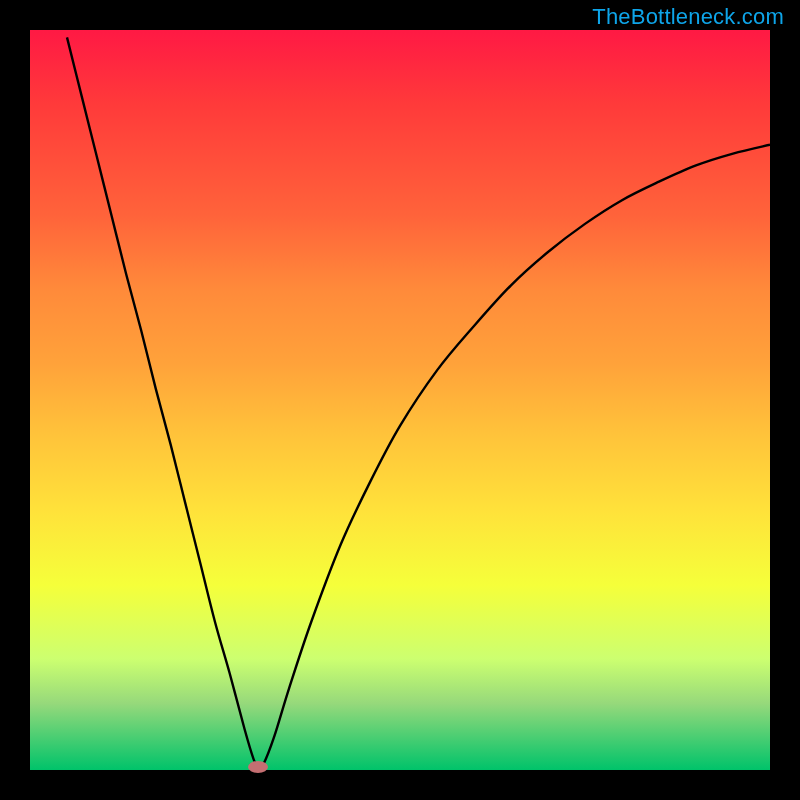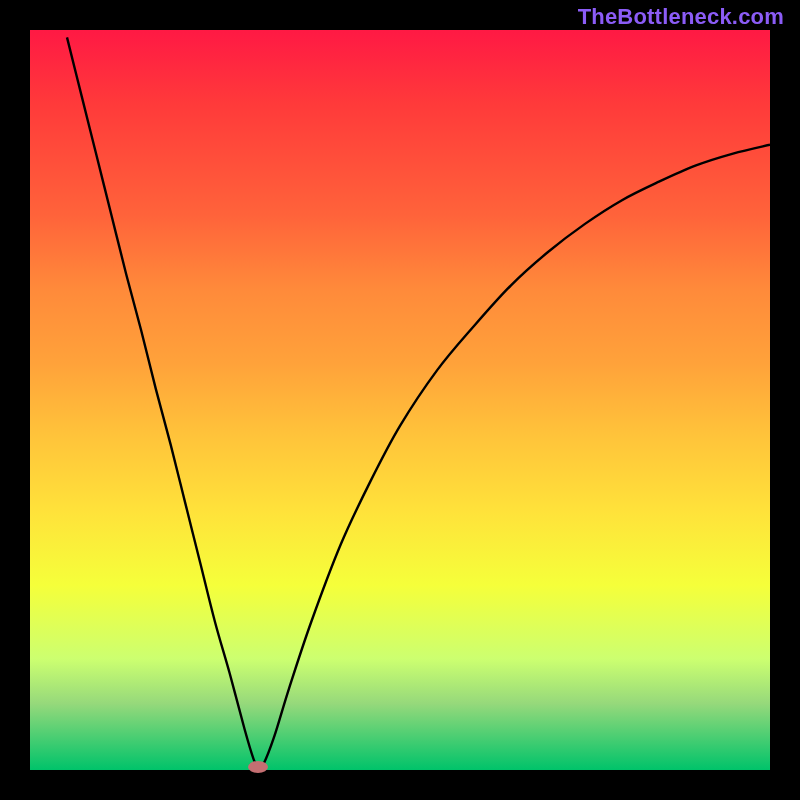--- a/index.html
+++ b/index.html
@@ -36,23 +36,23 @@
       #f5ff3a 75%,
       #ccff70 85%,
       #96d97b 91%,
       #00c36a 100%
     );
   }
   .attribution {
     position: absolute;
     top: 4px;
     right: 16px;
-    color: #8b5cf6;
+    color: #0ea5e9;
     font-size: 22px;
-    font-weight: 700;
+    font-weight: 400;
     letter-spacing: 0.2px;
     user-select: none;
   }
   svg.curve {
     position: absolute;
     inset: 0;
     width: 100%;
     height: 100%;
   }
   .marker {

